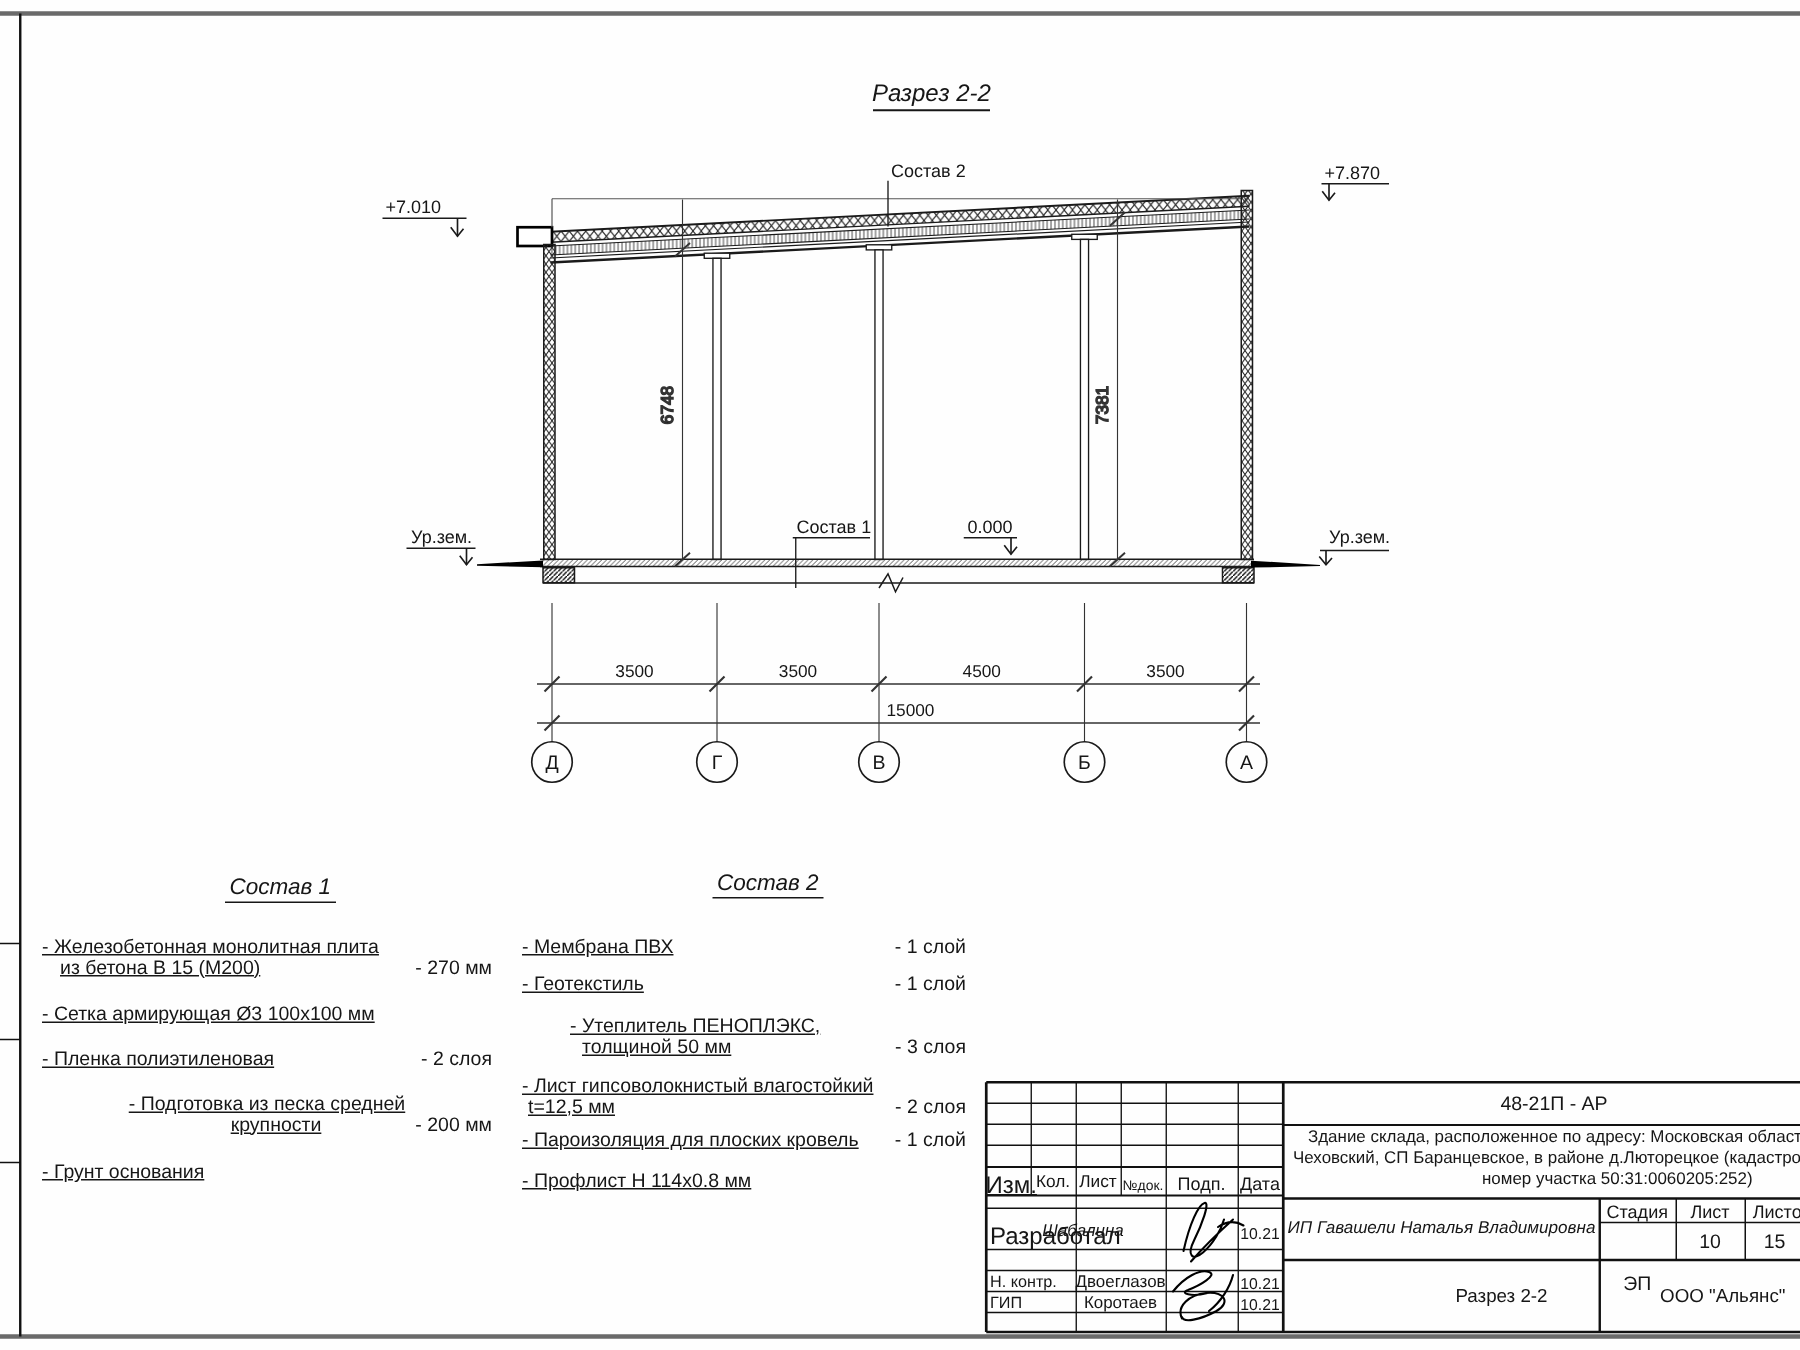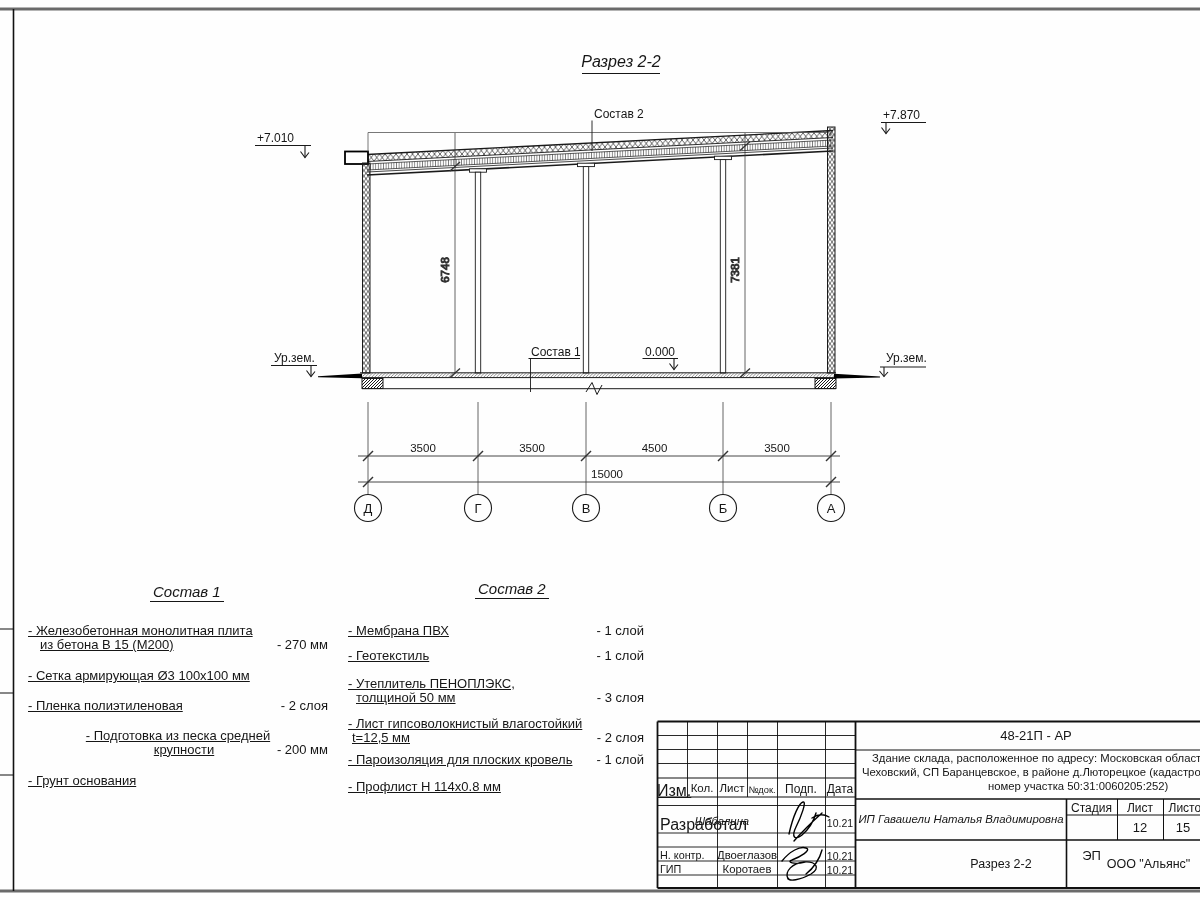--- a/index.html
+++ b/index.html
@@ -260,21 +260,21 @@
 <div class="comp-head" style="left:475px;top:580px;">Состав 2</div>
 <div class="comp" style="left:348px;top:624px;width:296px;">
   <div class="comp-item" style="margin-bottom:11.5px;">
     <div>- Мембрана ПВХ</div>
     <span class="val val-top">- 1 слой</span>
   </div>
   <div class="comp-item" style="margin-bottom:14.5px;">
     <div>- Геотекстиль</div>
     <span class="val val-top">- 1 слой</span>
   </div>
-  <div class="comp-item" style="margin-bottom:13px;">
+  <div class="comp-item" style="margin-bottom:13px;margin-left:32px;">
     <div>
         <div>- Утеплитель ПЕНОПЛЭКС,</div>
         <div class="cont" style="padding-left:8px;">толщиной 50 мм</div>
       </div>
     <span class="val val-bottom">- 3 слоя</span>
   </div>
   <div class="comp-item" style="margin-bottom:9px;">
     <div>
         <div>- Лист гипсоволокнистый влагостойкий</div>
         <div class="cont" style="padding-left:4px;">t=12,5 мм</div>
@@ -315,18 +315,18 @@
   <div class="tb-text" style="left:660px;top:863px;font-size:10.8px;">ГИП</div>
   <div class="tb-text ctr" style="left:717px;top:862.5px;width:60px;font-size:11.3px;">Коротаев</div>
   <div class="tb-text ctr" style="left:825px;top:863.5px;width:30px;font-size:10.5px;">10.21</div>
 
   <div class="tb-text ctr it" style="left:856px;top:813px;width:210px;font-size:11.4px;">ИП Гавашели Наталья Владимировна</div>
 
   <div class="tb-text ctr" style="left:1066px;top:801px;width:51px;font-size:12px;">Стадия</div>
   <div class="tb-text ctr" style="left:1117px;top:801px;width:46px;font-size:12px;">Лист</div>
   <div class="tb-text ctr" style="left:1163px;top:801px;width:50px;font-size:12px;">Листов</div>
   <div class="tb-text ctr" style="left:1066px;top:848px;width:51px;font-size:13px;">ЭП</div>
-  <div class="tb-text ctr" style="left:1117px;top:820px;width:46px;font-size:13px;">12</div>
+  <div class="tb-text ctr" style="left:1117px;top:820px;width:46px;font-size:13px;">10</div>
   <div class="tb-text ctr" style="left:1163px;top:820px;width:40px;font-size:13px;">15</div>
 
   <div class="tb-text ctr" style="left:856px;top:857px;width:210px;padding-left:40px;font-size:12.5px;">Разрез 2-2</div>
   <div class="tb-text ctr" style="left:1067px;top:857px;width:163px;font-size:12.5px;">ООО "Альянс"</div>
 </div>
 
 </body></html>

